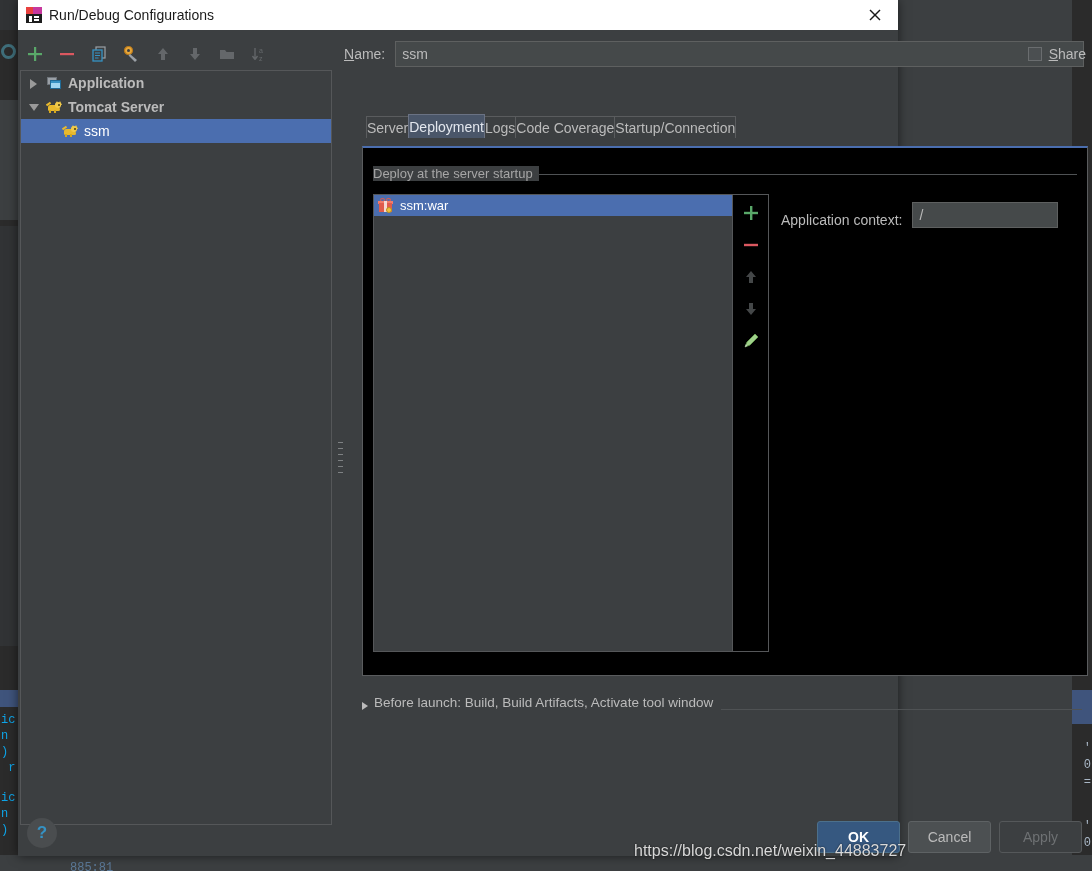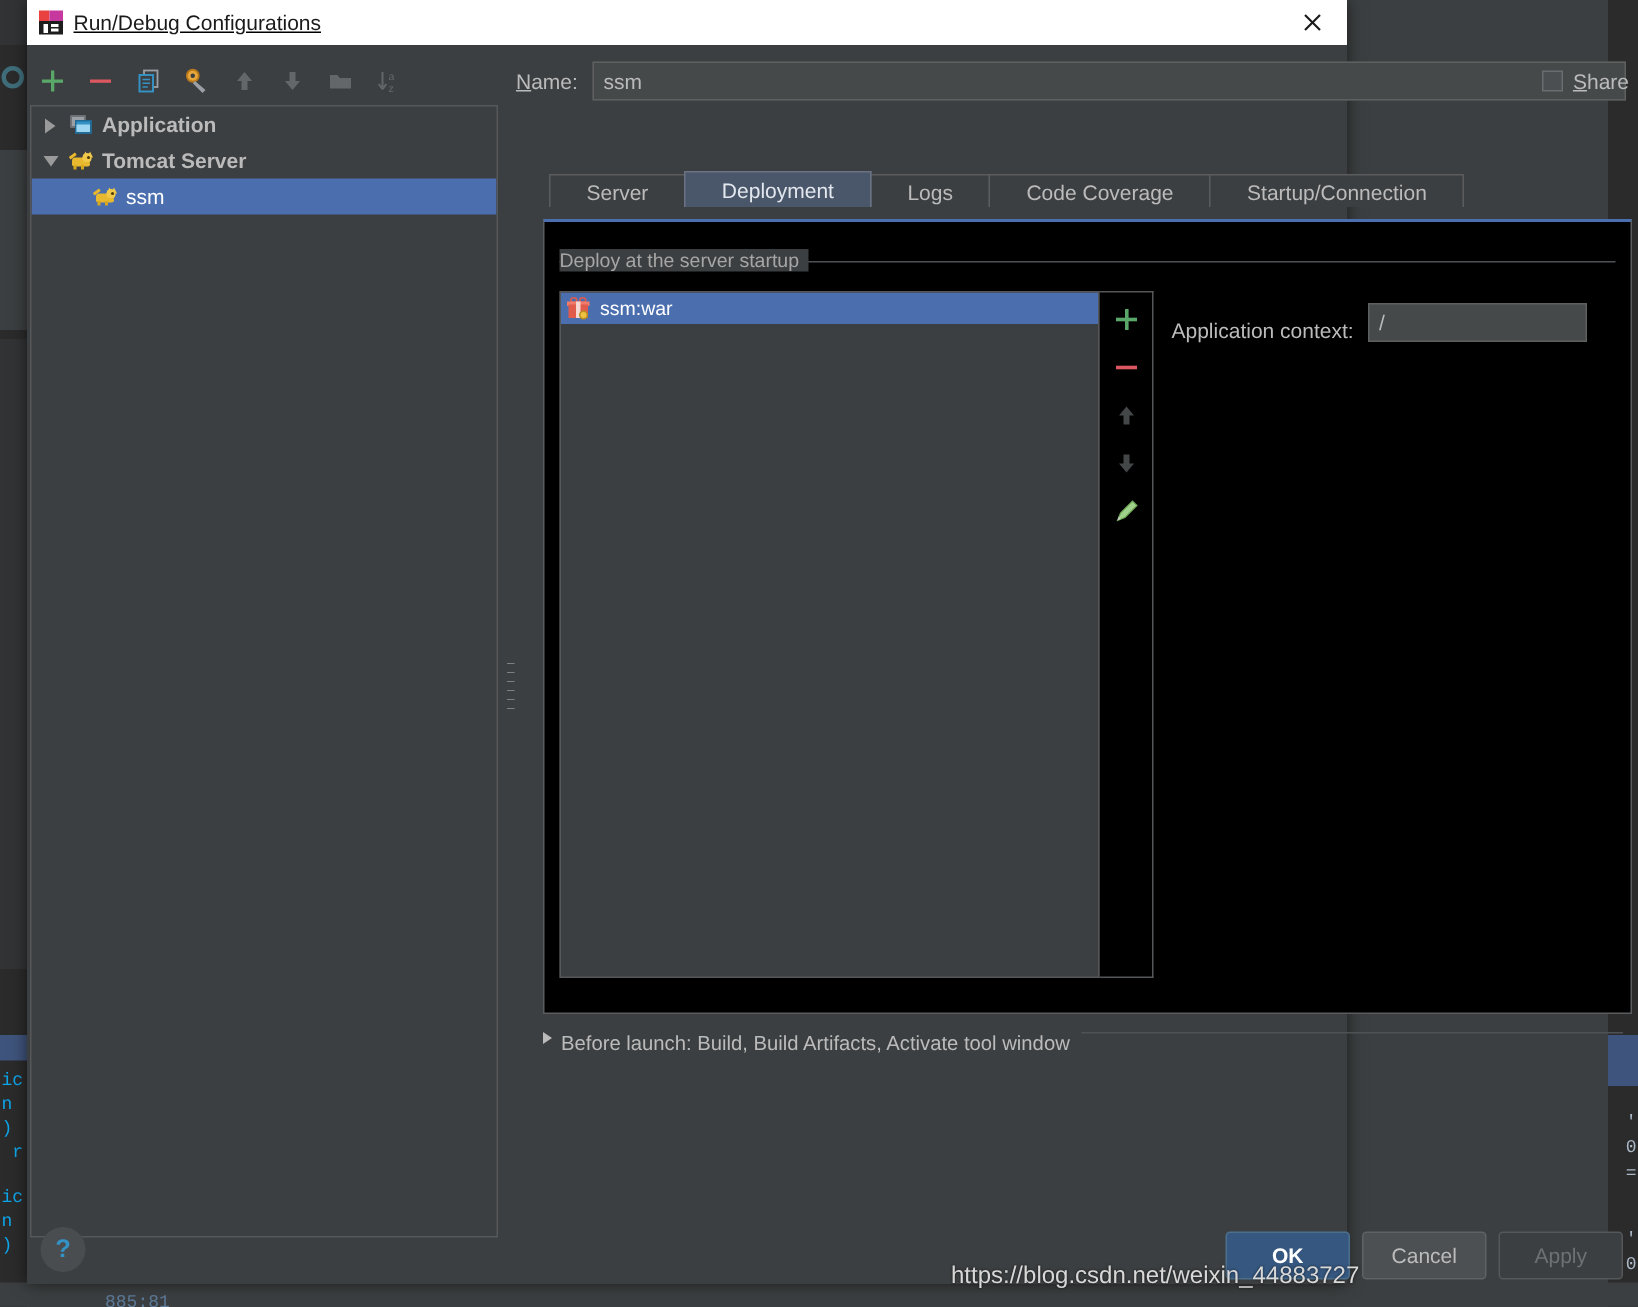--- a/index.html
+++ b/index.html
@@ -58,21 +58,20 @@
     position: absolute; left: 70px; bottom: -4px;
     color: #5c7a99; font-size: 12px; font-family: "Liberation Mono", monospace;
   }
 
   
   #dialog {
     position: absolute;
     left: 18px; top: 0; width: 880px; height: 856px;
     background: #3c3f41;
     box-shadow: 0 0 10px rgba(0,0,0,0.55);
-    text-decoration: underline;
   }
   #titlebar {
     position: relative;
     height: 30px; background: #ffffff;
     display: flex; align-items: center;
   }
   #titlebar-icon {
     width: 16px; height: 16px; margin-left: 8px; margin-right: 7px;
     position: relative; flex: none;
   }
@@ -229,21 +228,21 @@
   #share-label u { text-decoration: underline; }
 
   
   #tabs {
     position: absolute; left: 348px; top: 84px;
     height: 24px;
     display: flex; align-items: flex-end;
   }
   .tab {
     height: 22px;
-    padding: 0 24px;
+    padding: 0 0;
     display: flex; align-items: center;
     font-size: 14px;
     color: #bbbbbb;
     background: #3c3f41;
     border: 1px solid #5a5c5e;
     border-bottom: none;
     margin-right: -1px;
     cursor: pointer;
     box-sizing: border-box;
   }
@@ -338,21 +337,21 @@
     background: transparent;
     border: none; outline: none;
     font-family: "Liberation Sans", sans-serif;
     height: 100%;
   }
 
   
   #before-launch {
     position: absolute; left: 344px; top: 658px;
     width: 726px; height: 22px;
-    display: flex; align-items: flex-start;
+    display: flex; align-items: flex-end;
     cursor: pointer;
   }
   #bl-arrow {
     width: 0; height: 0;
     border-left: 6px solid #bbbbbb;
     border-top: 4.5px solid transparent;
     border-bottom: 4.5px solid transparent;
     margin-right: 6px;
   }
   #bl-text { font-size: 13.5px; color: #bbbbbb; white-space: nowrap; }

